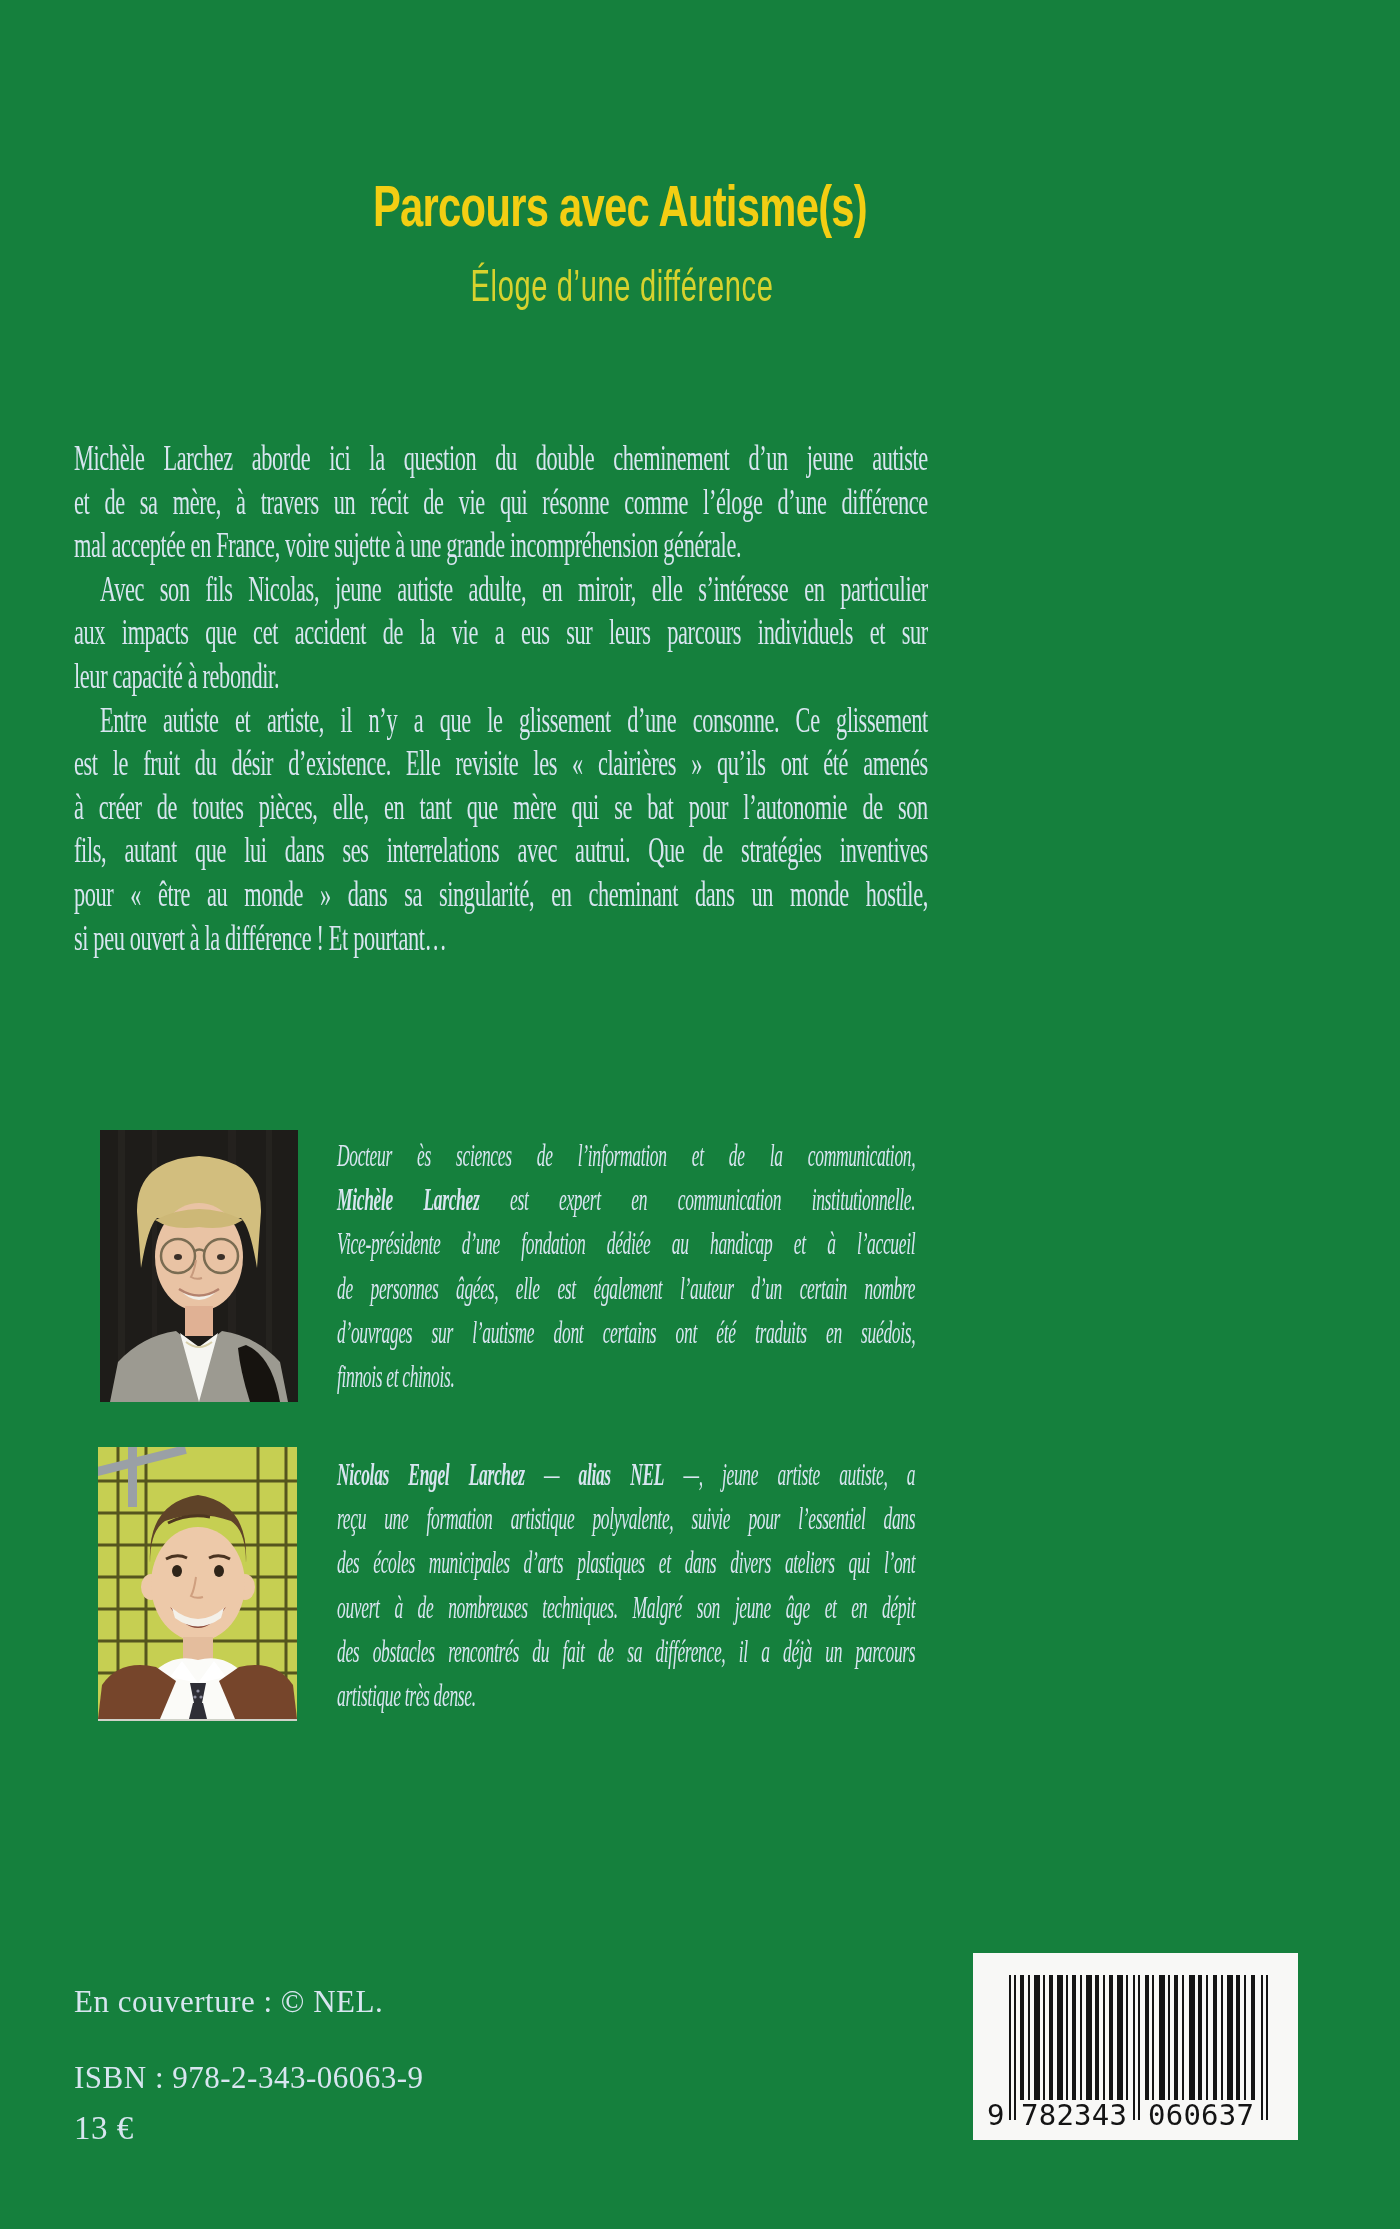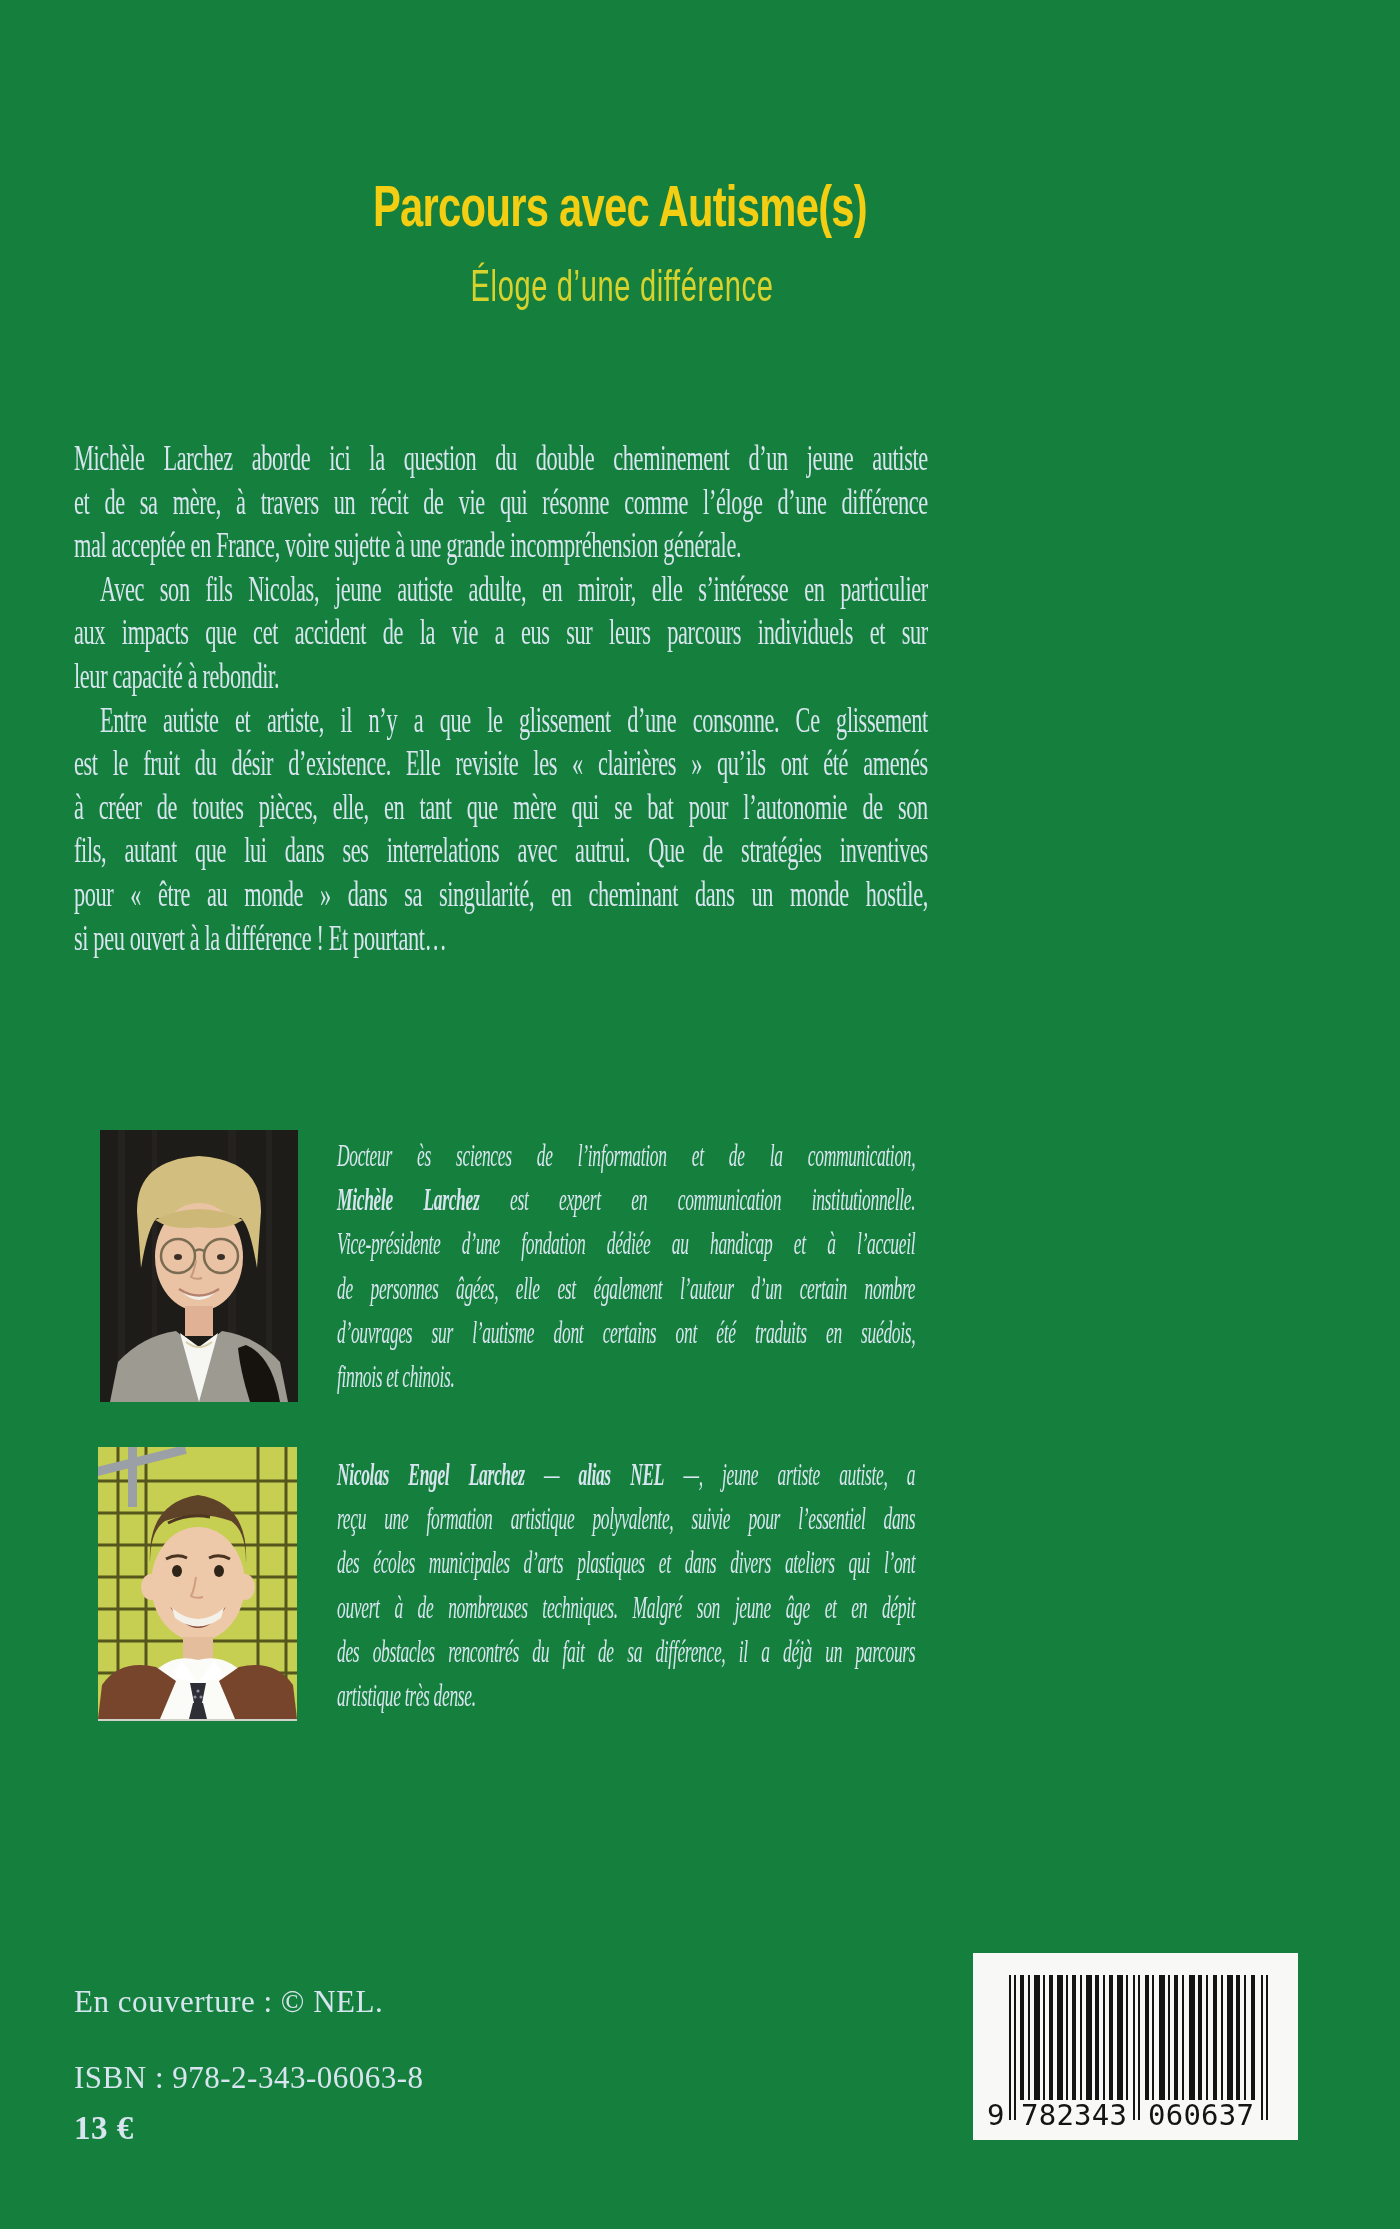--- a/index.html
+++ b/index.html
@@ -52,21 +52,21 @@
   .photo-1 { left:100px; top:1130px; }
   .photo-2 { left:98px;  top:1447px; border-bottom:2px solid #cfd2c9; }
 
   
   .footer-line {
     position:absolute; left:74px; color:#d8e5f0;
     font-size:31px; line-height:36px; letter-spacing:0.5px;
   }
   .credit { top:1984px; }
   .isbn   { top:2060px; }
-  .price  { top:2110px; font-size:33px;font-weight:bold; }
+  .price  { top:2110px; font-size:33px; }
 
   
   .barcode-box { position:absolute; left:973px; top:1953px; }
 </style>
 </head>
 <body>
 
 <div class="page">
 
   <div class="title">Parcours avec Autisme(s)</div>
@@ -165,21 +165,21 @@
   <div class="bio bio-2">
       <div class="line"><strong>Nicolas Engel Larchez</strong><span> — </span><strong>alias NEL</strong><span> —, jeune artiste autiste, a</span></div>
       <div class="line"><span>reçu une formation artistique polyvalente, suivie pour l’essentiel dans</span></div>
       <div class="line"><span>des écoles municipales d’arts plastiques et dans divers ateliers qui l’ont</span></div>
       <div class="line"><span>ouvert à de nombreuses techniques. Malgré son jeune âge et en dépit</span></div>
       <div class="line"><span>des obstacles rencontrés du fait de sa différence, il a déjà un parcours</span></div>
       <div class="line no-j"><span>artistique très dense.</span></div>
     </div>
 
   <div class="footer-line credit">En couverture : © NEL.</div>
-  <div class="footer-line isbn">ISBN : 978-2-343-06063-8</div>
+  <div class="footer-line isbn">ISBN : 978-2-343-06063-9</div>
   <div class="footer-line price">13 €</div>
 
   <svg class="barcode-box" width="325" height="187" viewBox="0 0 325 187">
     <rect width="325" height="187" fill="#f8f8f6"></rect>
     <g fill="#141414">
       <rect x="36" y="22" width="2" height="145"></rect>
         <rect x="41" y="22" width="2" height="145"></rect>
       <rect x="47" y="22" width="4" height="125"></rect>
         <rect x="55" y="22" width="2" height="125"></rect>
       <rect x="61" y="22" width="6" height="125"></rect>

